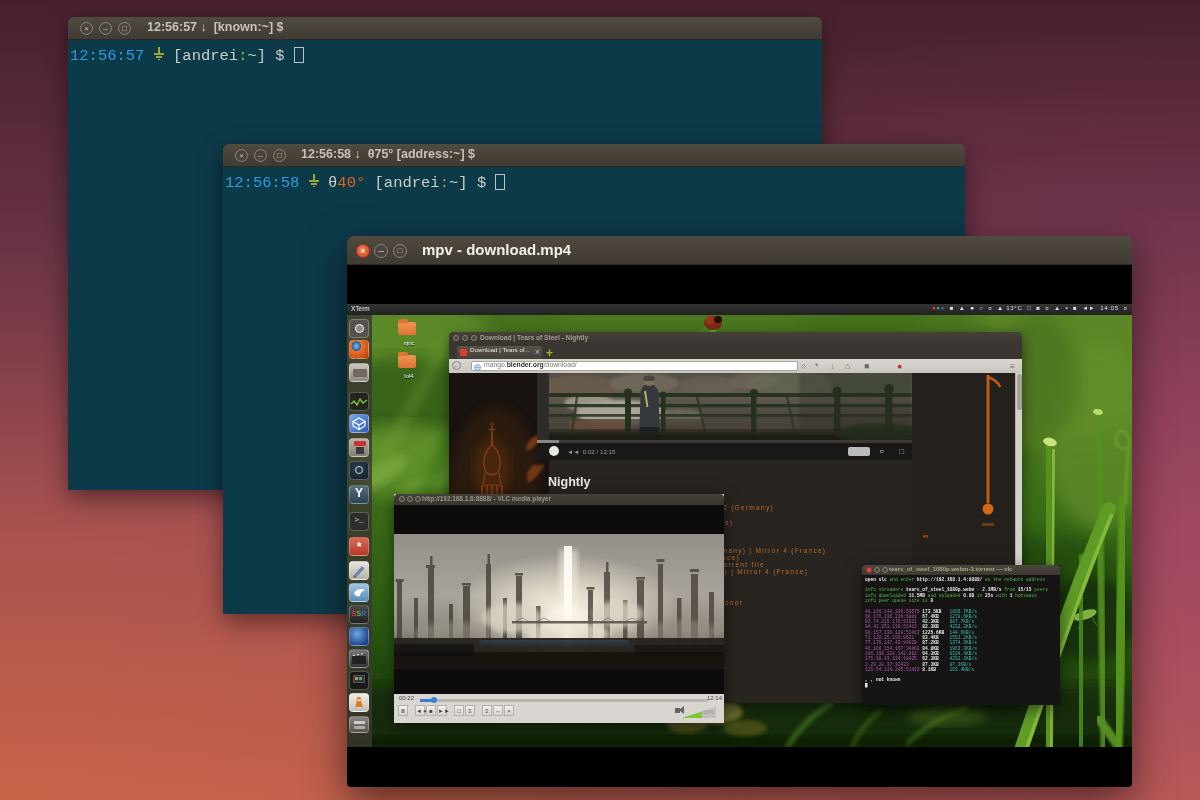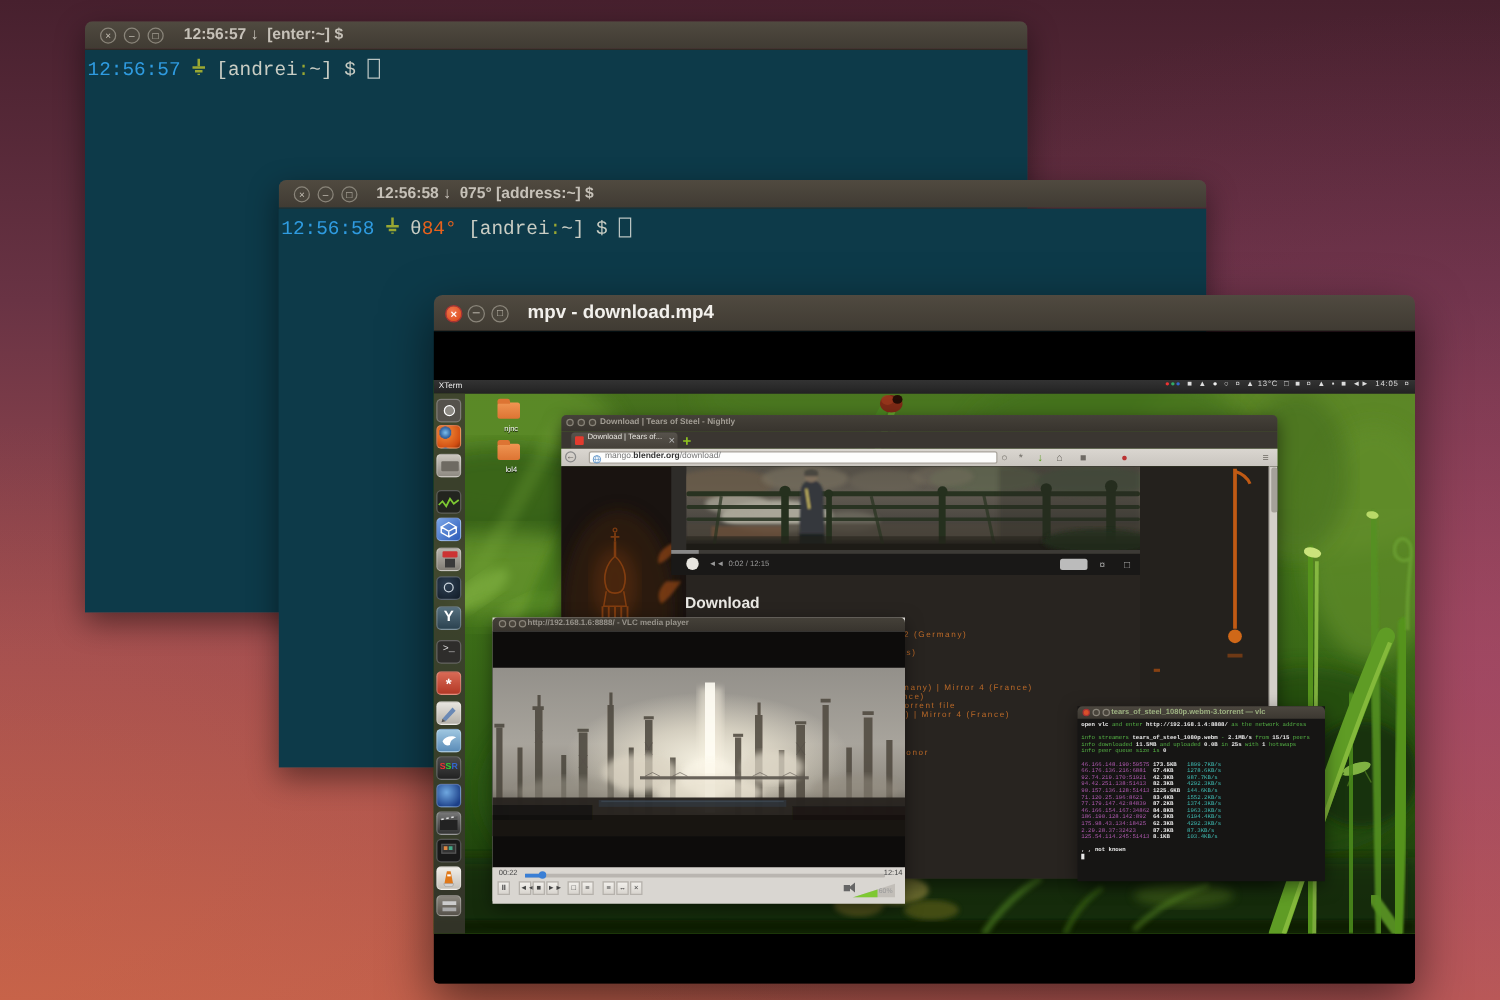--- a/index.html
+++ b/index.html
@@ -126,36 +126,36 @@
 .vbtn { position:absolute; top:11px; width:10px; height:11px; border:1px solid #b5b1ab; background:linear-gradient(#f2f0ec,#d8d4ce); font-size:6px; line-height:10px; text-align:center; color:#444; }
 </style>
 </head>
 <body>
 
 <div class="win term" id="term1">
   <div class="tbar">
     <div class="btn ring tb-btn" style="left:12px;">×</div>
     <div class="btn ring tb-btn" style="left:31px;">–</div>
     <div class="btn ring tb-btn" style="left:50px;">□</div>
-    <div class="ttxt" style="left:79px;">12:56:57 ↓  [enter:~] $</div>
+    <div class="ttxt" style="left:79px;">12:56:57 ↓  [known:~] $</div>
   </div>
   <div class="body">
     <div class="line"><span class="blue">12:56:57</span> <span class="gsym"><i style="left:4px;top:0;width:2px;height:6px"></i><i style="left:0;top:6px;width:10px;height:2px"></i><i style="left:2px;top:9px;width:6px;height:2px"></i><i style="left:4px;top:12px;width:2px;height:1px"></i></span> [andrei<span class="grn">:</span>~] $<span class="cursor"></span></div>
   </div>
 </div>
 
 <div class="win term" id="term2">
   <div class="tbar">
     <div class="btn ring tb-btn" style="left:12px;">×</div>
     <div class="btn ring tb-btn" style="left:31px;">–</div>
     <div class="btn ring tb-btn" style="left:50px;">□</div>
     <div class="ttxt" style="left:78px;">12:56:58 ↓  θ75° [address:~] $</div>
   </div>
   <div class="body">
-    <div class="line"><span class="blue">12:56:58</span> <span class="gsym"><i style="left:4px;top:0;width:2px;height:6px"></i><i style="left:0;top:6px;width:10px;height:2px"></i><i style="left:2px;top:9px;width:6px;height:2px"></i><i style="left:4px;top:12px;width:2px;height:1px"></i></span> θ<span class="org">84°</span> [andrei<span class="grn">:</span>~] $<span class="cursor"></span></div>
+    <div class="line"><span class="blue">12:56:58</span> <span class="gsym"><i style="left:4px;top:0;width:2px;height:6px"></i><i style="left:0;top:6px;width:10px;height:2px"></i><i style="left:2px;top:9px;width:6px;height:2px"></i><i style="left:4px;top:12px;width:2px;height:1px"></i></span> θ<span class="org">40°</span> [andrei<span class="grn">:</span>~] $<span class="cursor"></span></div>
   </div>
 </div>
 
 <div class="win" id="mpv">
   <div class="tbar">
     <div class="btn mpv-close">×</div>
     <div class="btn ring mpv-b2" style="font-size:10px;line-height:11px;">–</div>
     <div class="btn ring mpv-b3" style="font-size:8px;line-height:12px;">□</div>
     <div id="mpvtitle">mpv - download.mp4</div>
   </div>
@@ -431,21 +431,21 @@
         <div style="position:absolute;left:14px;top:4px;width:0;height:0;border-left:7px solid #ccc;border-top:4.5px solid transparent;border-bottom:4.5px solid transparent;"></div>
         <div style="position:absolute;left:30px;top:5px;font-size:10px;transform:scale(0.62);transform-origin:0 0;color:#999;white-space:pre;">◄◄  0:02 / 12:15</div>
         <div style="position:absolute;right:42px;top:4px;width:22px;height:9px;background:#bbb;border-radius:2px;"></div>
         <div style="position:absolute;right:28px;top:4px;font-size:8px;color:#aaa;">¤</div>
         <div style="position:absolute;right:8px;top:4px;font-size:8px;color:#aaa;">□</div>
         <div style="position:absolute;left:0px;top:-3px;width:375px;height:2.5px;background:#3c3a36;"></div>
         <div style="position:absolute;left:0px;top:-3px;width:22px;height:2.5px;background:#888;"></div>
         <div style="position:absolute;left:12px;top:3px;width:10px;height:10px;border-radius:50%;background:#e8e6e0;"></div>
       </div>
 
-      <div style="position:absolute;left:99px;top:102px;font-size:12.5px;font-weight:bold;color:#eae8e4;">Download</div>
+      <div style="position:absolute;left:99px;top:102px;font-size:12.5px;font-weight:bold;color:#eae8e4;">Nightly</div>
 
       <div class="mlin" style="top:131px;"><b>HD 1080p:</b> <u>Mirror 1 (Netherlands)</u> | <u>Mirror 2 (Germany)</u></div>
       <div class="mlin" style="top:146px;"><u>Torrent file</u>  <b>HD 720p:</b> <u>Mirror 1 (Netherlands)</u></div>
       <div class="mlin" style="top:174px;"><b>HD:</b> <u>Mirror 1 (Netherlands)</u> | <u>Mirror 3 (Germany)</u> | <u>Mirror 4 (France)</u></div>
       <div class="mlin" style="top:181px; left:256px;"><u>(France)</u></div>
       <div class="mlin" style="top:188px; left:248px;">ds) | <u>Torrent file</u></div>
       <div class="mlin" style="top:195px;"><u>Mirror 1 (Netherlands)</u> | <u>Mirror 3 (Germany)</u> | <u>Mirror 4 (France)</u></div>
       <div class="mlin" style="top:226px; left:270px;">Donor</div>
 
       <div style="position:absolute;left:463px;top:0;width:103px;height:330px;background:#24211d;"></div>

